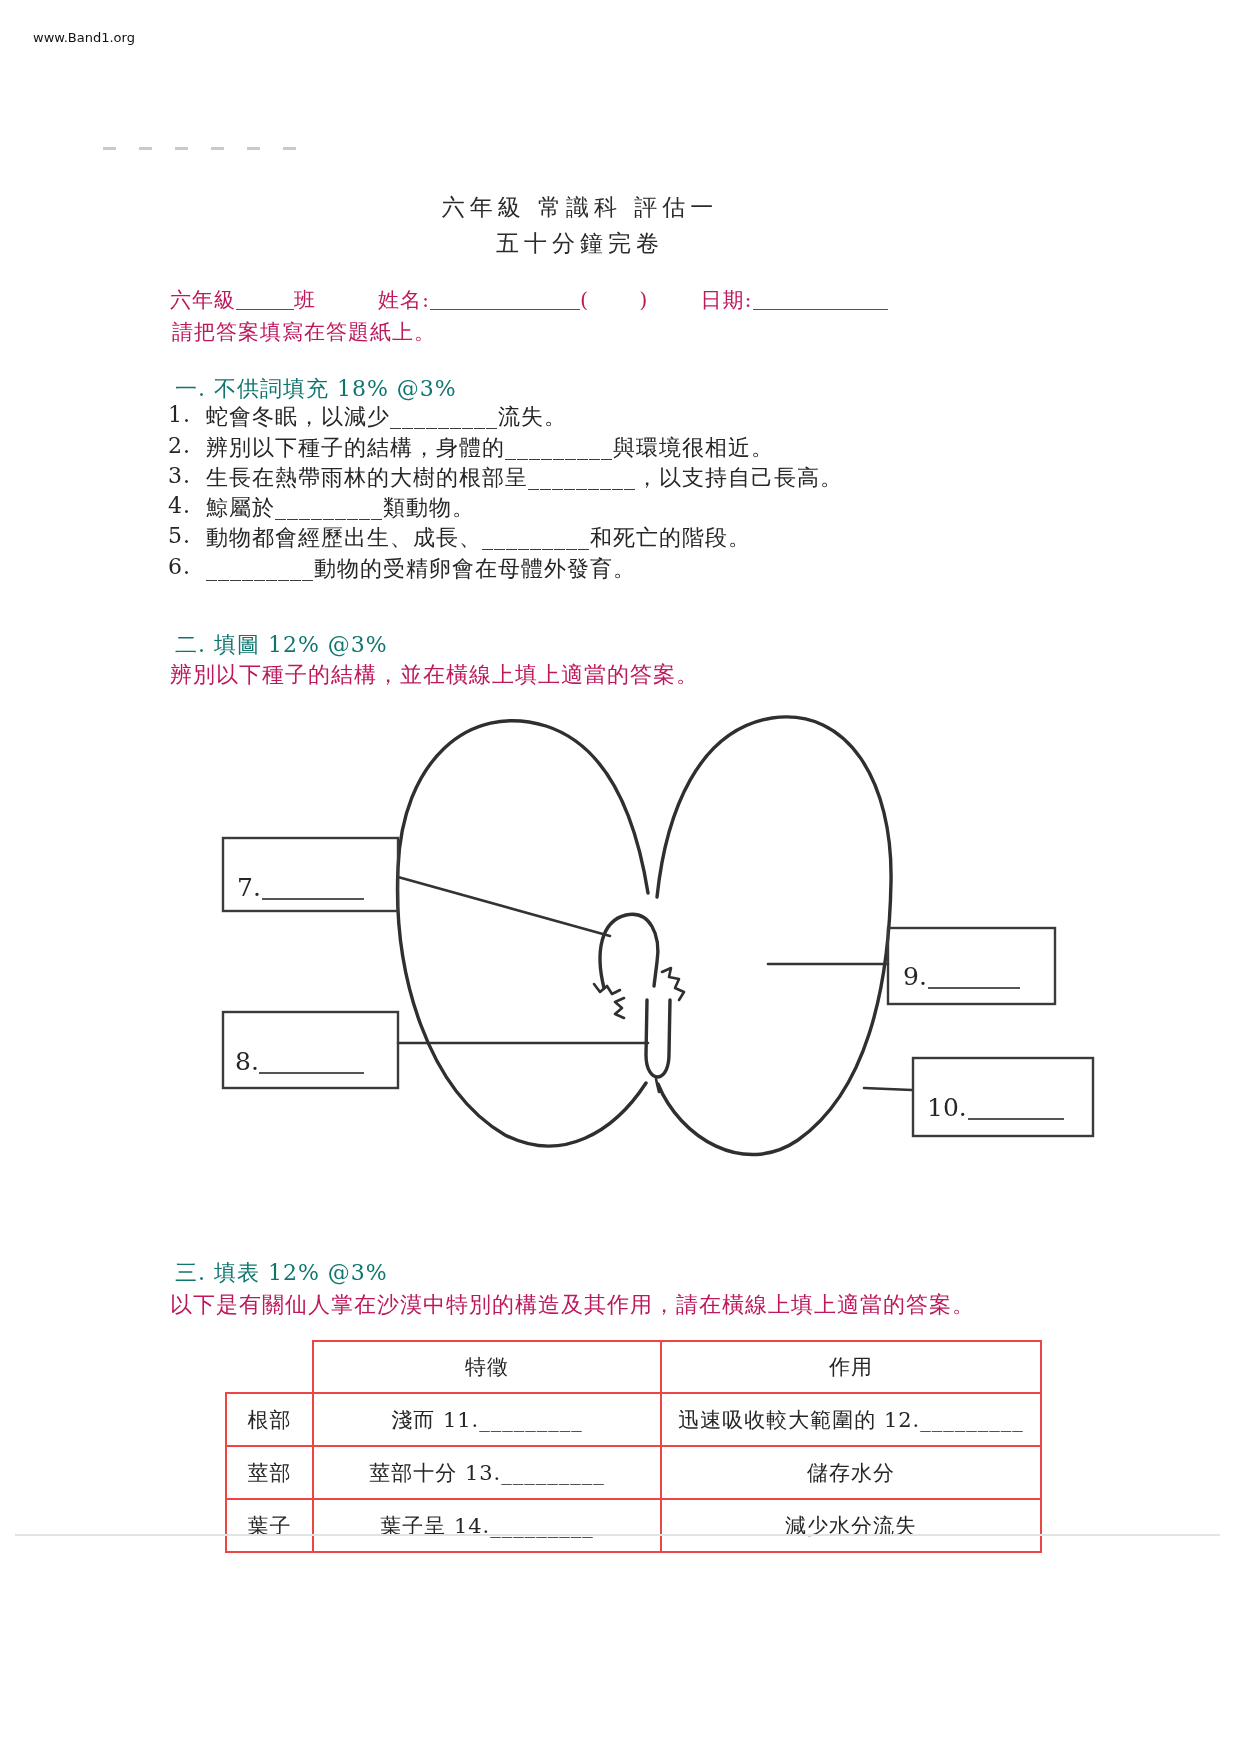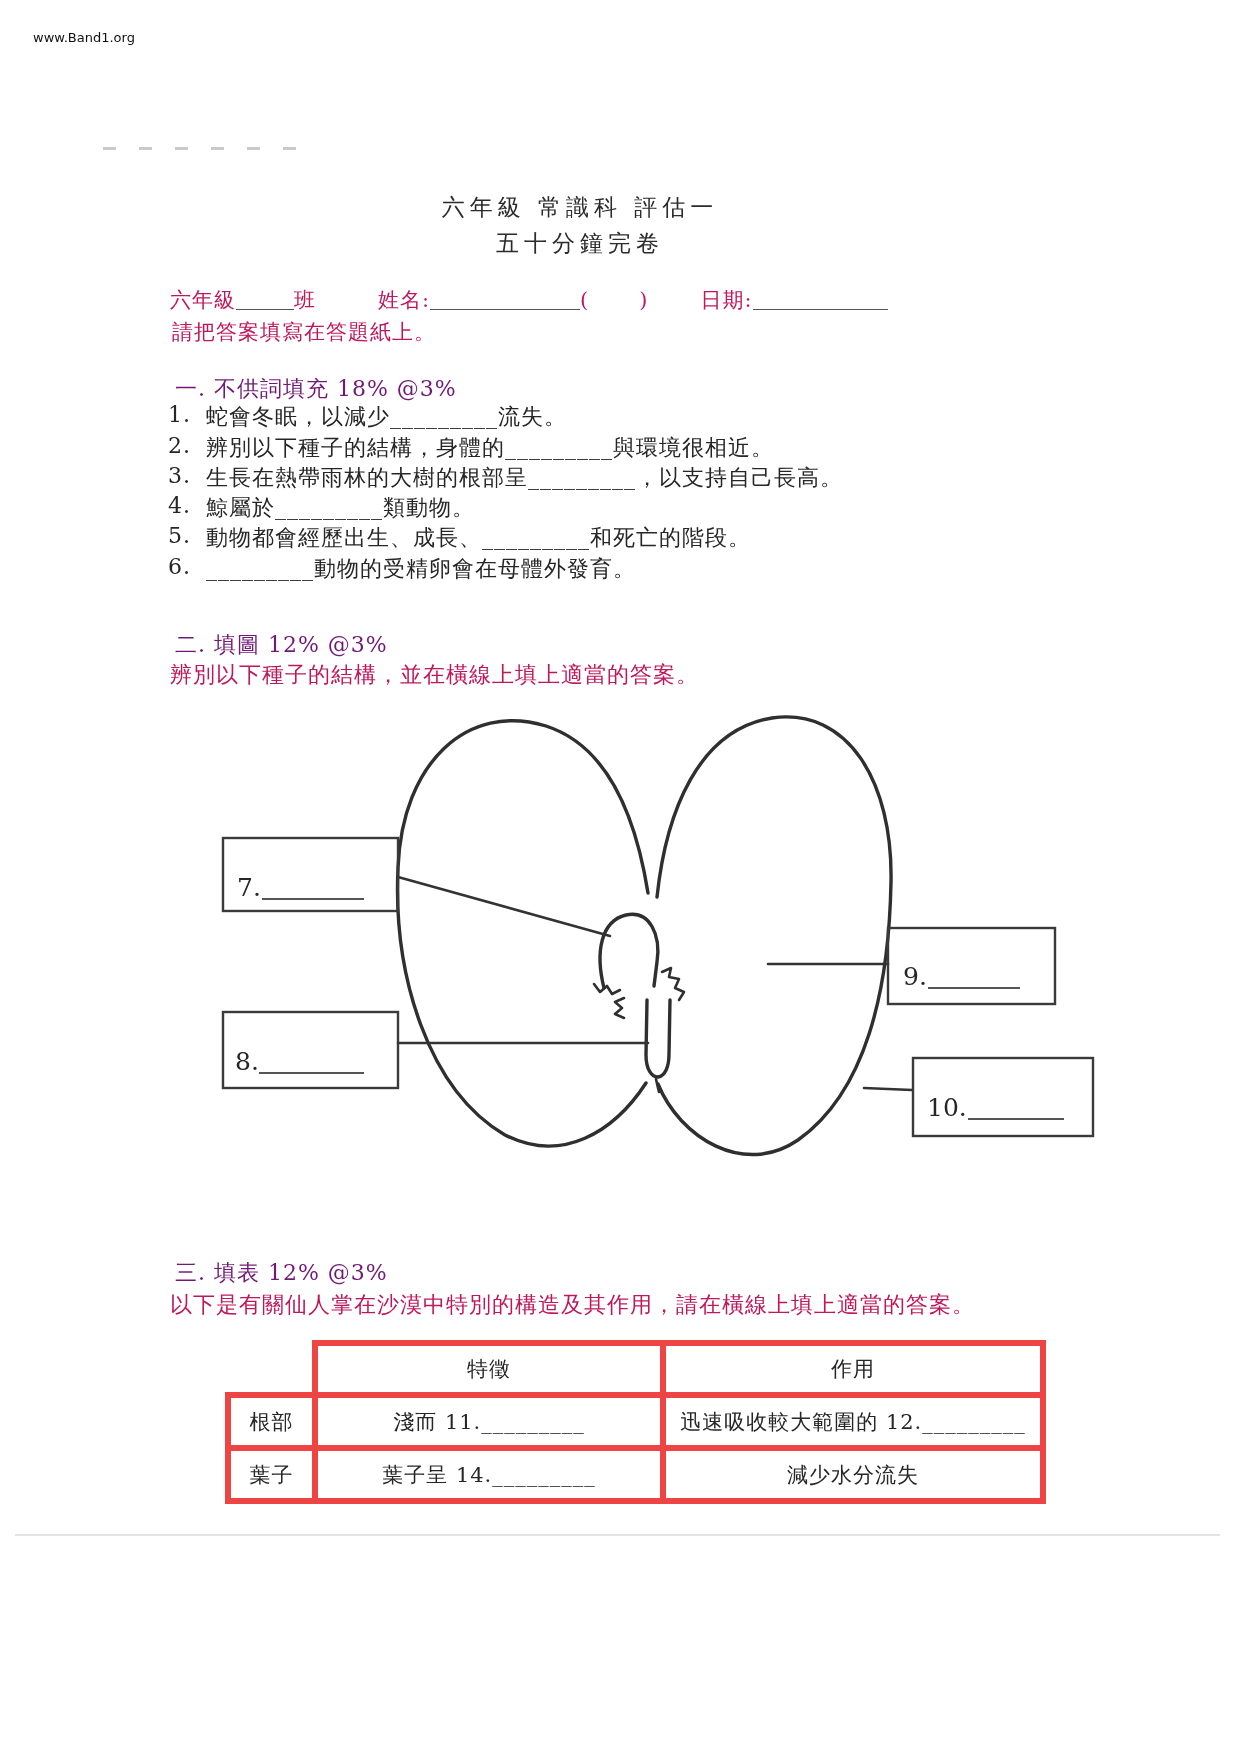--- a/index.html
+++ b/index.html
@@ -20,30 +20,30 @@
   .title-line{
     left:0;width:1160px;text-align:center;font-size:23px;letter-spacing:5px;color:#2b2b2b;
   }
   .t1{top:192px;text-align:center;}
   .t2{top:228px;}
   .body-line{font-size:21px;color:#be185d;letter-spacing:1px;white-space:nowrap;}
   .blank{display:inline-block;border-bottom:1.6px solid #555;height:20px;vertical-align:-3px;}
   .info-row{left:170px;top:286px;}
   .gap{display:inline-block;}
   .note-row{left:172px;top:318px;text-align:right;}
-  .sec-heading{font-size:22px;color:#701a75;letter-spacing:1px;}
+  .sec-heading{font-size:22px;color:#0f766e;letter-spacing:1px;}
   .q-row{left:168px;display:flex;font-size:22px;color:#262626;letter-spacing:1px;white-space:nowrap;}
   .q-num{width:38px;flex:0 0 38px;}
   .diagram-svg{left:0;top:690px;}
   .s3-table{
     position:absolute;left:225px;top:1340px;border-collapse:collapse;
     font-size:21px;color:#262626;table-layout:fixed;
   }
   .s3-table th,.s3-table td{
-    border:6px solid #ef4444;text-align:center;vertical-align:middle;
+    border:2px solid #ef4444;text-align:center;vertical-align:middle;
     font-weight:normal;padding:0;letter-spacing:1px;white-space:nowrap;overflow:hidden;
   }
   .s3-table th.corner{border:none;background:transparent;}
   .s3-table thead tr{height:52px;}
   .s3-table tbody tr{height:53px;}
   .col-part{width:87px;}
   .col-feature{width:348px;}
   .col-function{width:380px;}
   .bottom-band{left:15px;top:1534px;width:1205px;height:2px;background:#e3e3e3;}
   svg text{font-family:"DejaVu Serif","Liberation Serif",serif;fill:#262626;}
@@ -171,20 +171,25 @@
       <th>作用</th>
     </tr>
   </thead>
   <tbody>
     <tr>
       <td>根部</td>
       <td>淺而 11._________</td>
       <td>迅速吸收較大範圍的 12._________</td>
     </tr>
     <tr>
+      <td>莖部</td>
+      <td>莖部十分 13._________</td>
+      <td>儲存水分</td>
+    </tr>
+    <tr>
       <td>葉子</td>
       <td>葉子呈 14._________</td>
       <td>減少水分流失</td>
     </tr>
   </tbody>
 </table>
 
 <div class="abs bottom-band"></div>
 
 </body></html>

